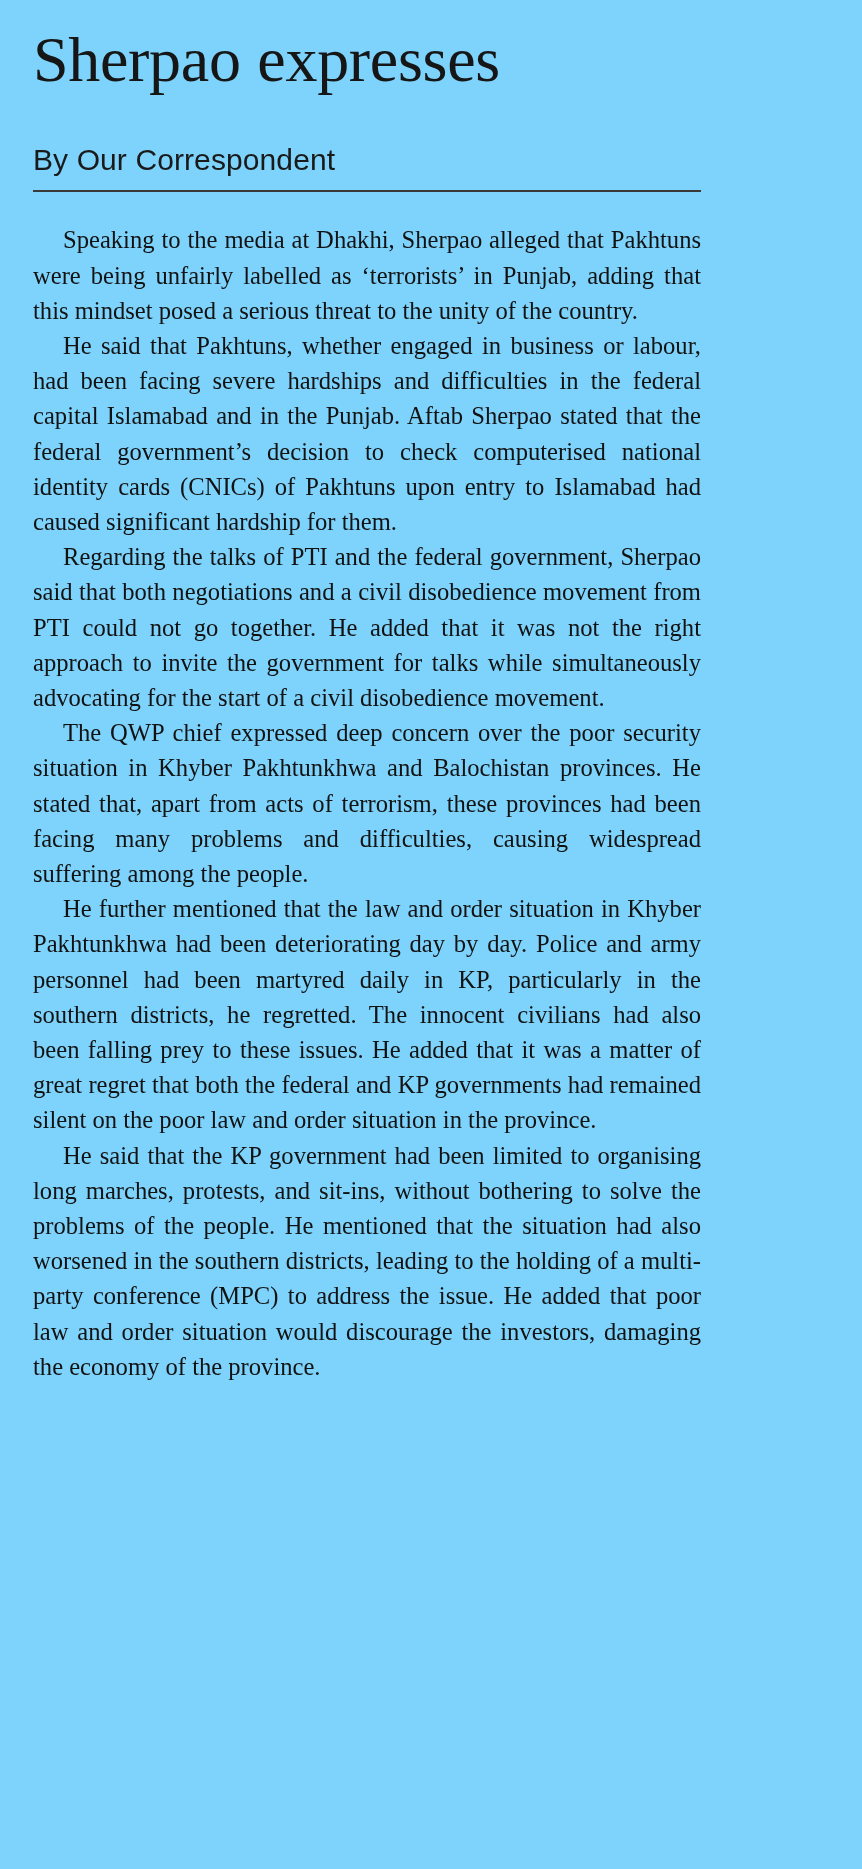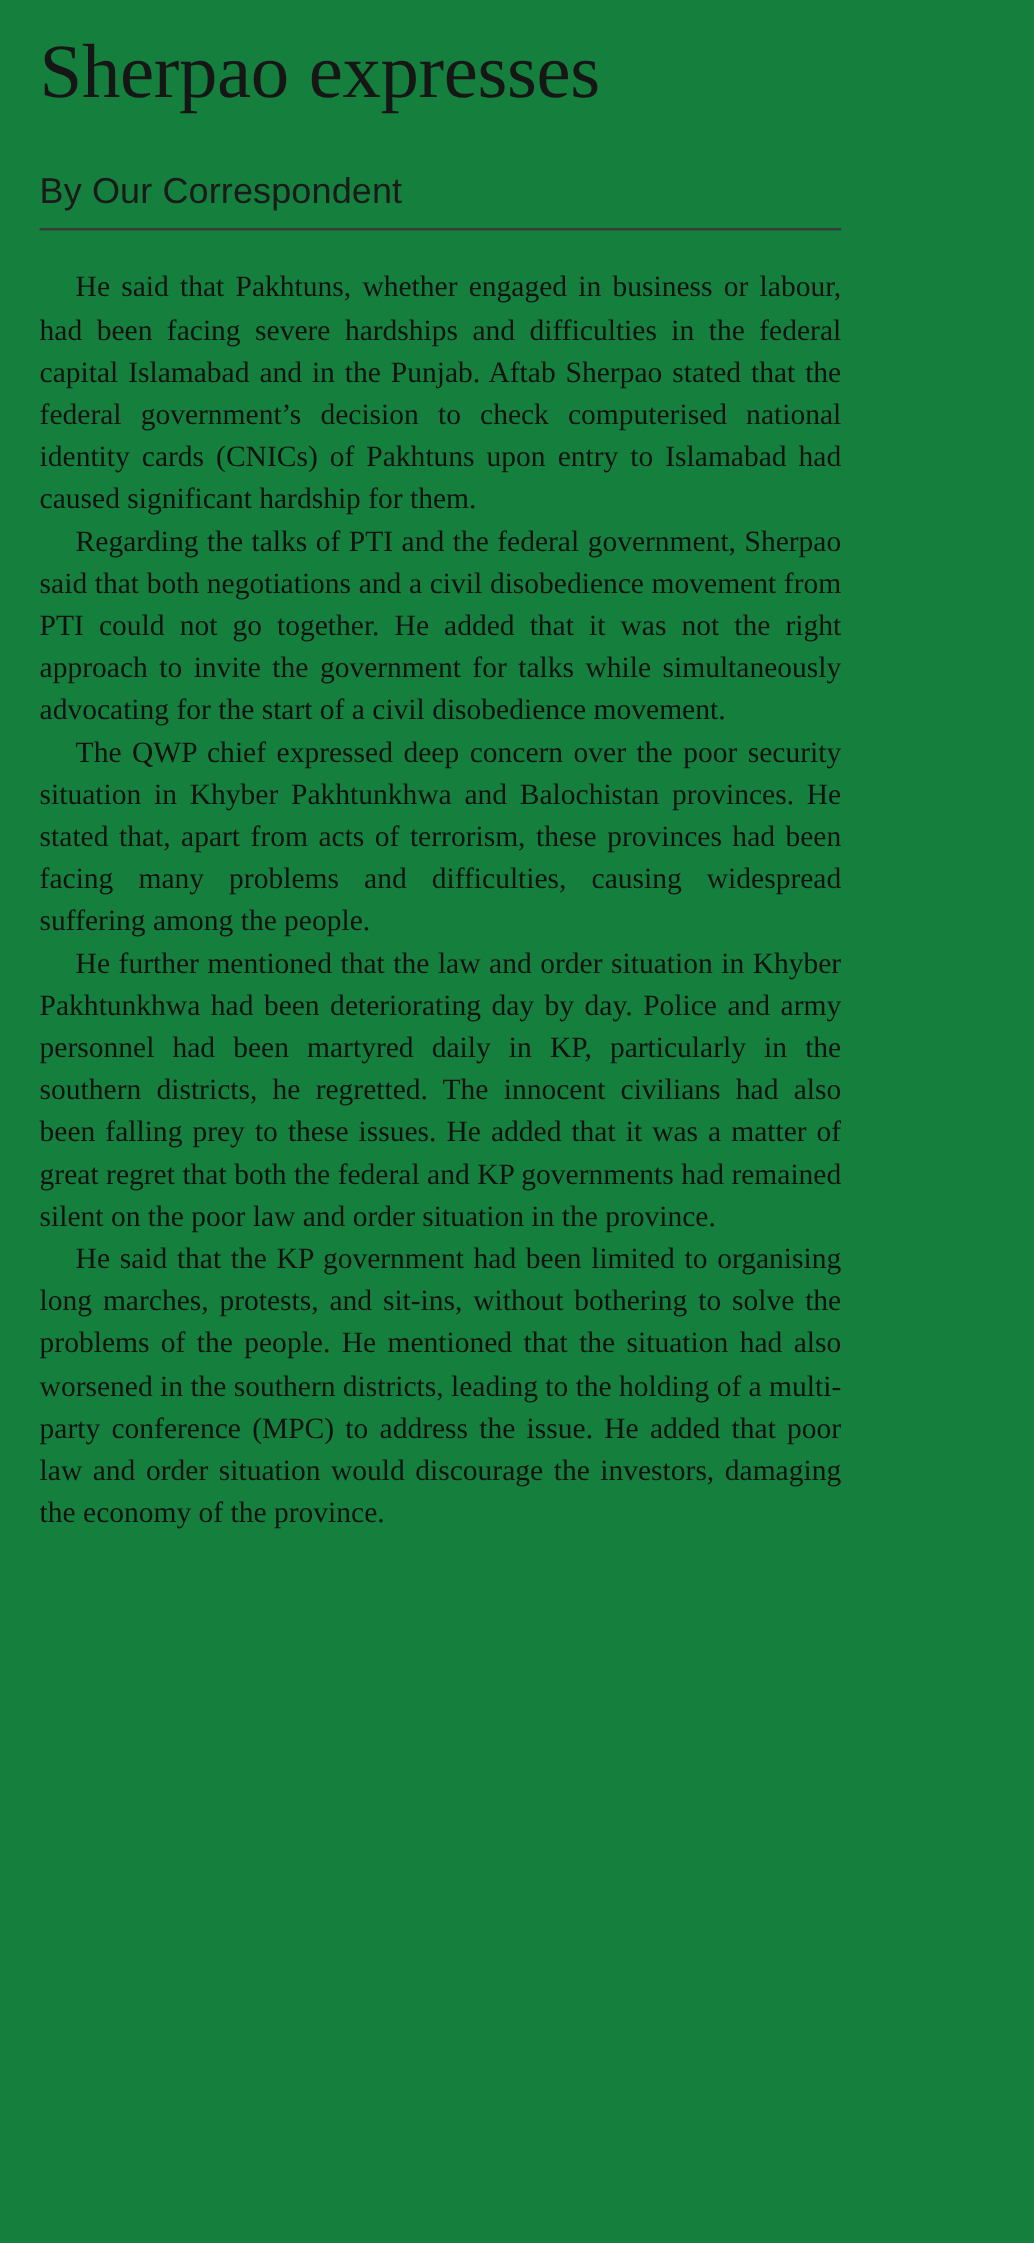--- a/index.html
+++ b/index.html
@@ -11,21 +11,21 @@
     width: 862px;
     height: 1869px;
     font-family: "Liberation Serif", "DejaVu Serif", serif;
     color: #111111;
     overflow: hidden;
   }
   .page {
     position: relative;
     width: 862px;
     height: 1869px;
-    background: #15803d;
+    background: #7dd3fc;
     box-sizing: border-box;
     padding: 0;
   }
   .article {
     position: absolute;
     left: 33px;
     top: 0;
     width: 668px;
   }
 
@@ -95,20 +95,21 @@
     <h1 class="headline">
       <span class="headline-line">Sherpao expresses</span>
     </h1>
 
     <div class="byline-wrap">
       <div class="byline">By Our Correspondent</div>
       <hr class="rule">
     </div>
 
     <div class="body-copy">
+      <p>Speaking to the media at Dhakhi, Sherpao alleged that Pakhtuns were being unfairly labelled as ‘terrorists’ in Punjab, adding that this mindset posed a serious threat to the unity of the country.</p>
       <p>He said that Pakhtuns, whether engaged in business or labour, had been facing severe hardships and difficulties in the federal capital Islamabad and in the Punjab. Aftab Sherpao stated that the federal government’s decision to check computerised national identity cards (CNICs) of Pakhtuns upon entry to Islamabad had caused significant hardship for them.</p>
       <p>Regarding the talks of PTI and the federal government, Sherpao said that both negotiations and a civil disobedience movement from PTI could not go together. He added that it was not the right approach to invite the government for talks while simultaneously advocating for the start of a civil disobedience movement.</p>
       <p>The QWP chief expressed deep concern over the poor security situation in Khyber Pakhtunkhwa and Balochistan provinces. He stated that, apart from acts of terrorism, these provinces had been facing many problems and difficulties, causing widespread suffering among the people.</p>
       <p>He further mentioned that the law and order situation in Khyber Pakhtunkhwa had been deteriorating day by day. Police and army personnel had been martyred daily in KP, particularly in the southern districts, he regretted. The innocent civilians had also been falling prey to these issues. He added that it was a matter of great regret that both the federal and KP governments had remained silent on the poor law and order situation in the province.</p>
       <p>He said that the KP government had been limited to organising long marches, protests, and sit-ins, without bothering to solve the problems of the people. He mentioned that the situation had also worsened in the southern districts, leading to the holding of a multi-party conference (MPC) to address the issue. He added that poor law and order situation would discourage the investors, damaging the economy of the province.</p>
     </div>
 
   </div>
 </div>
 

